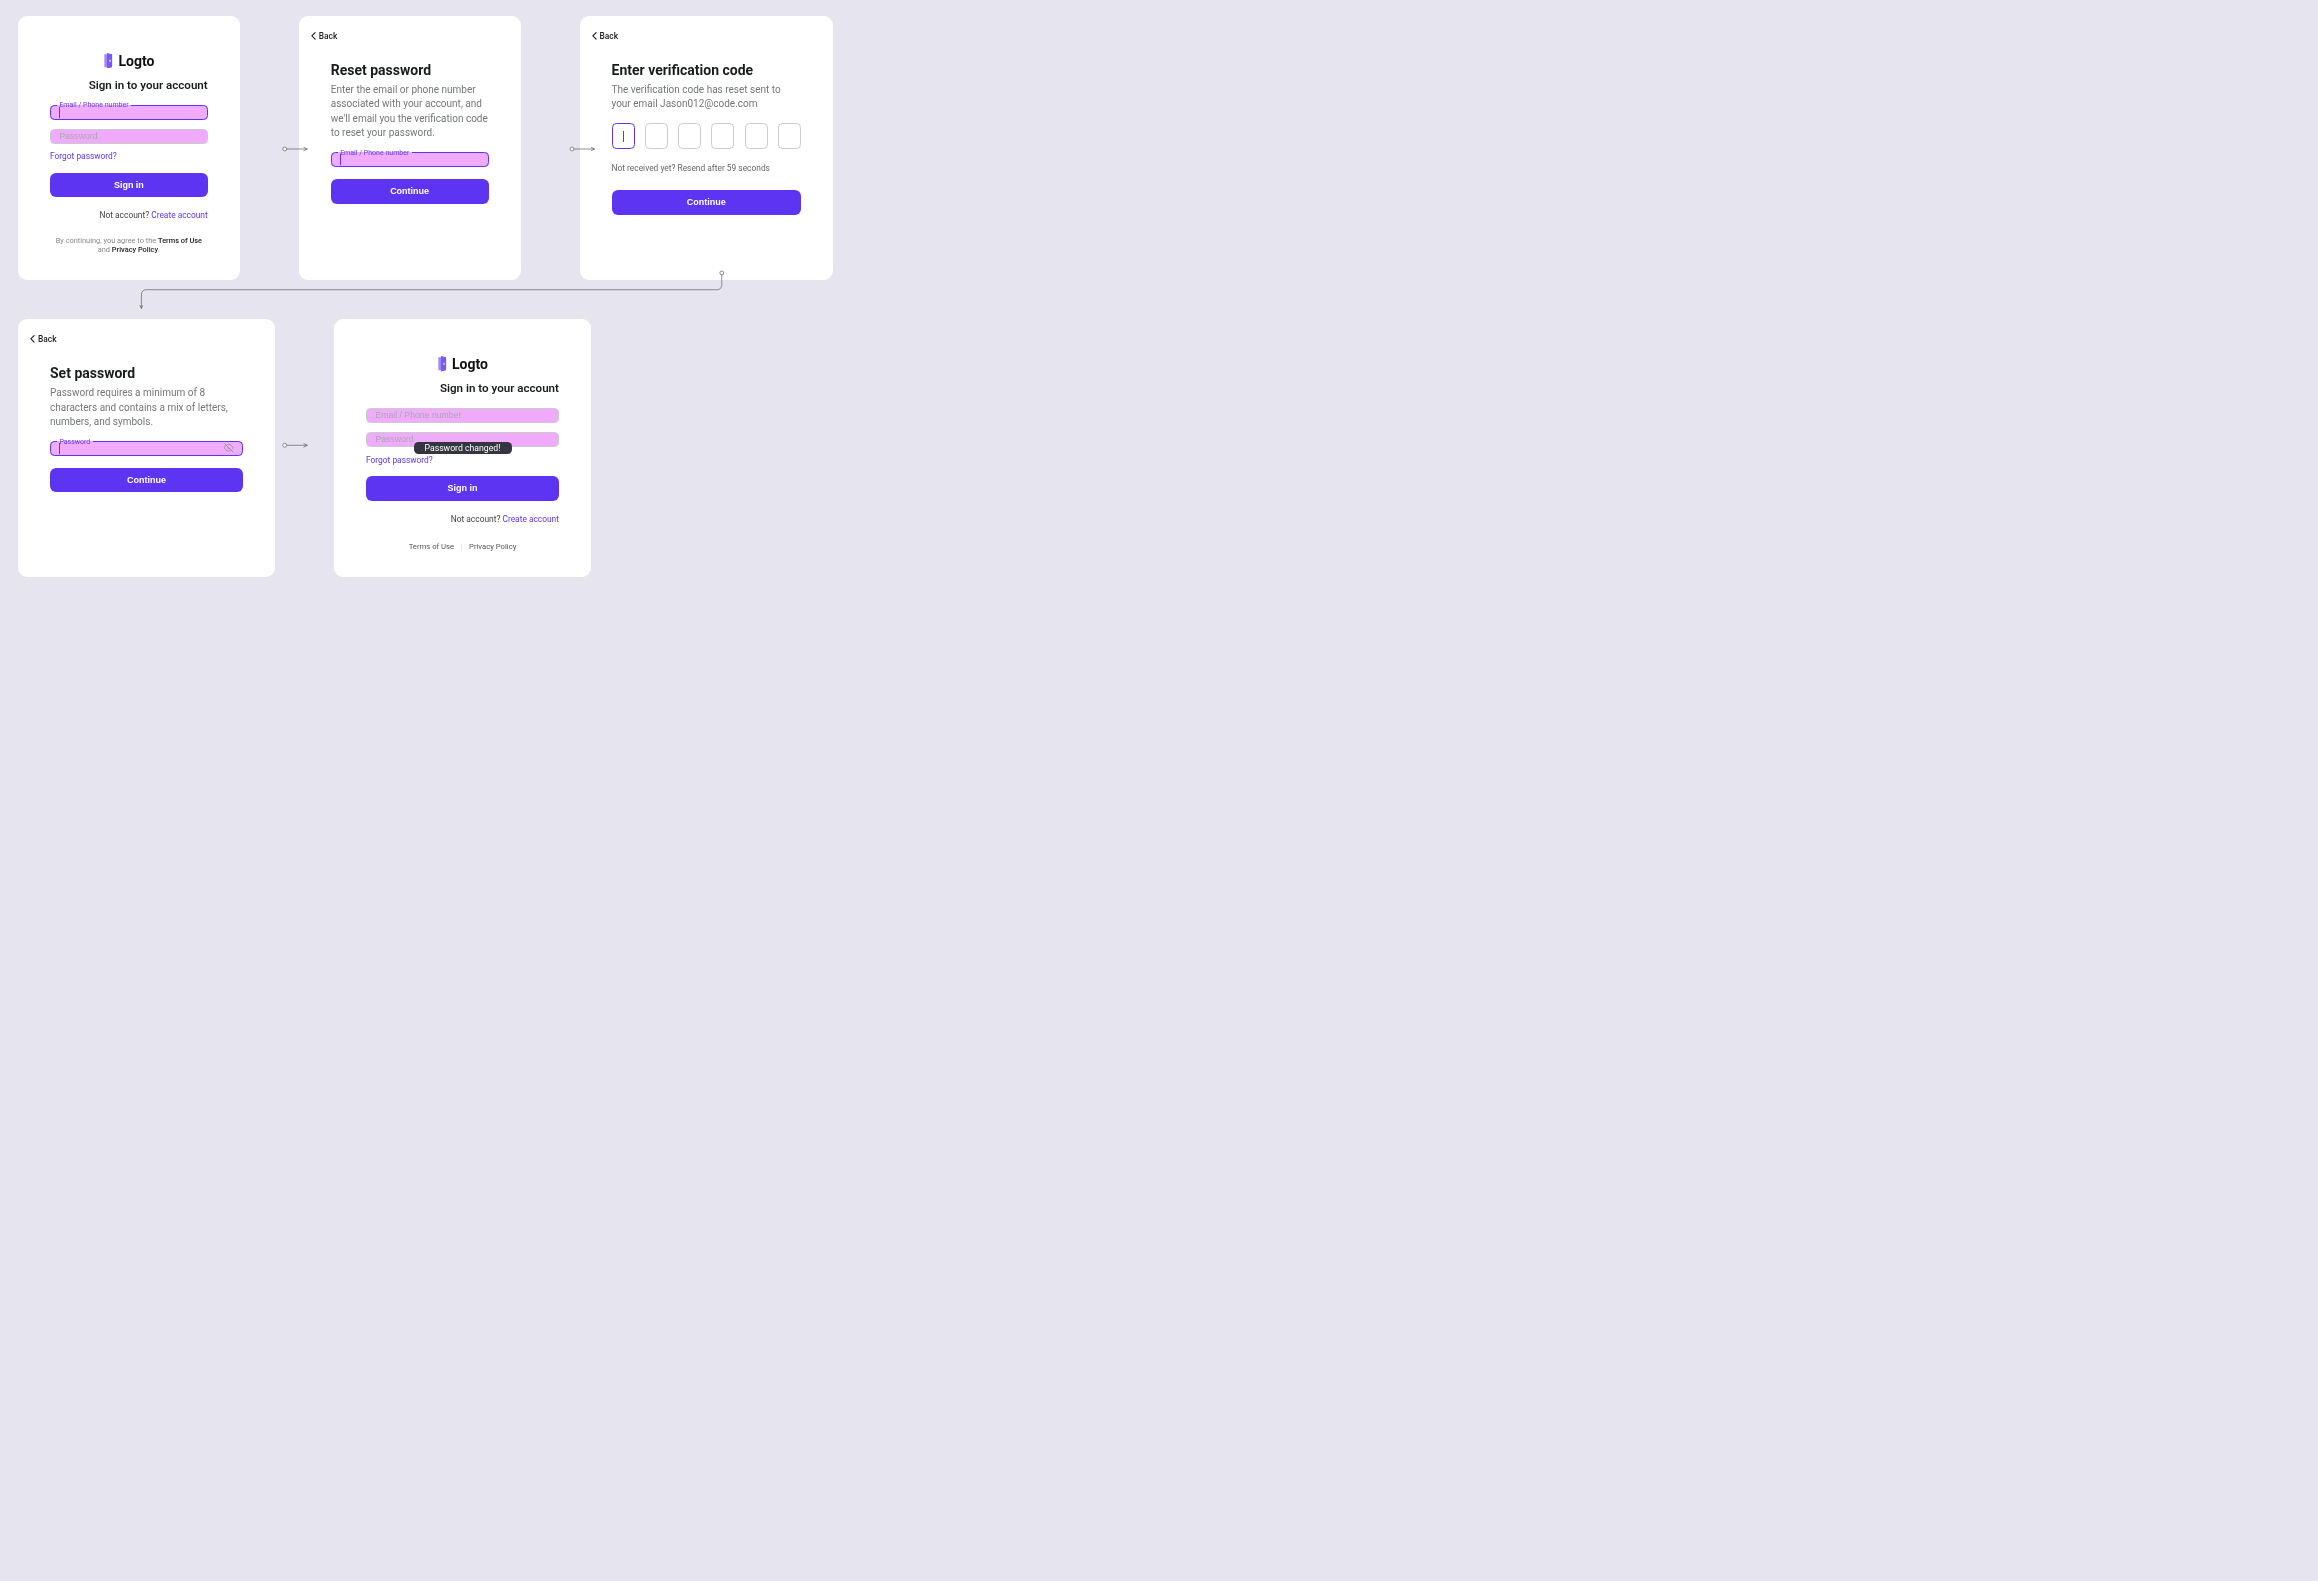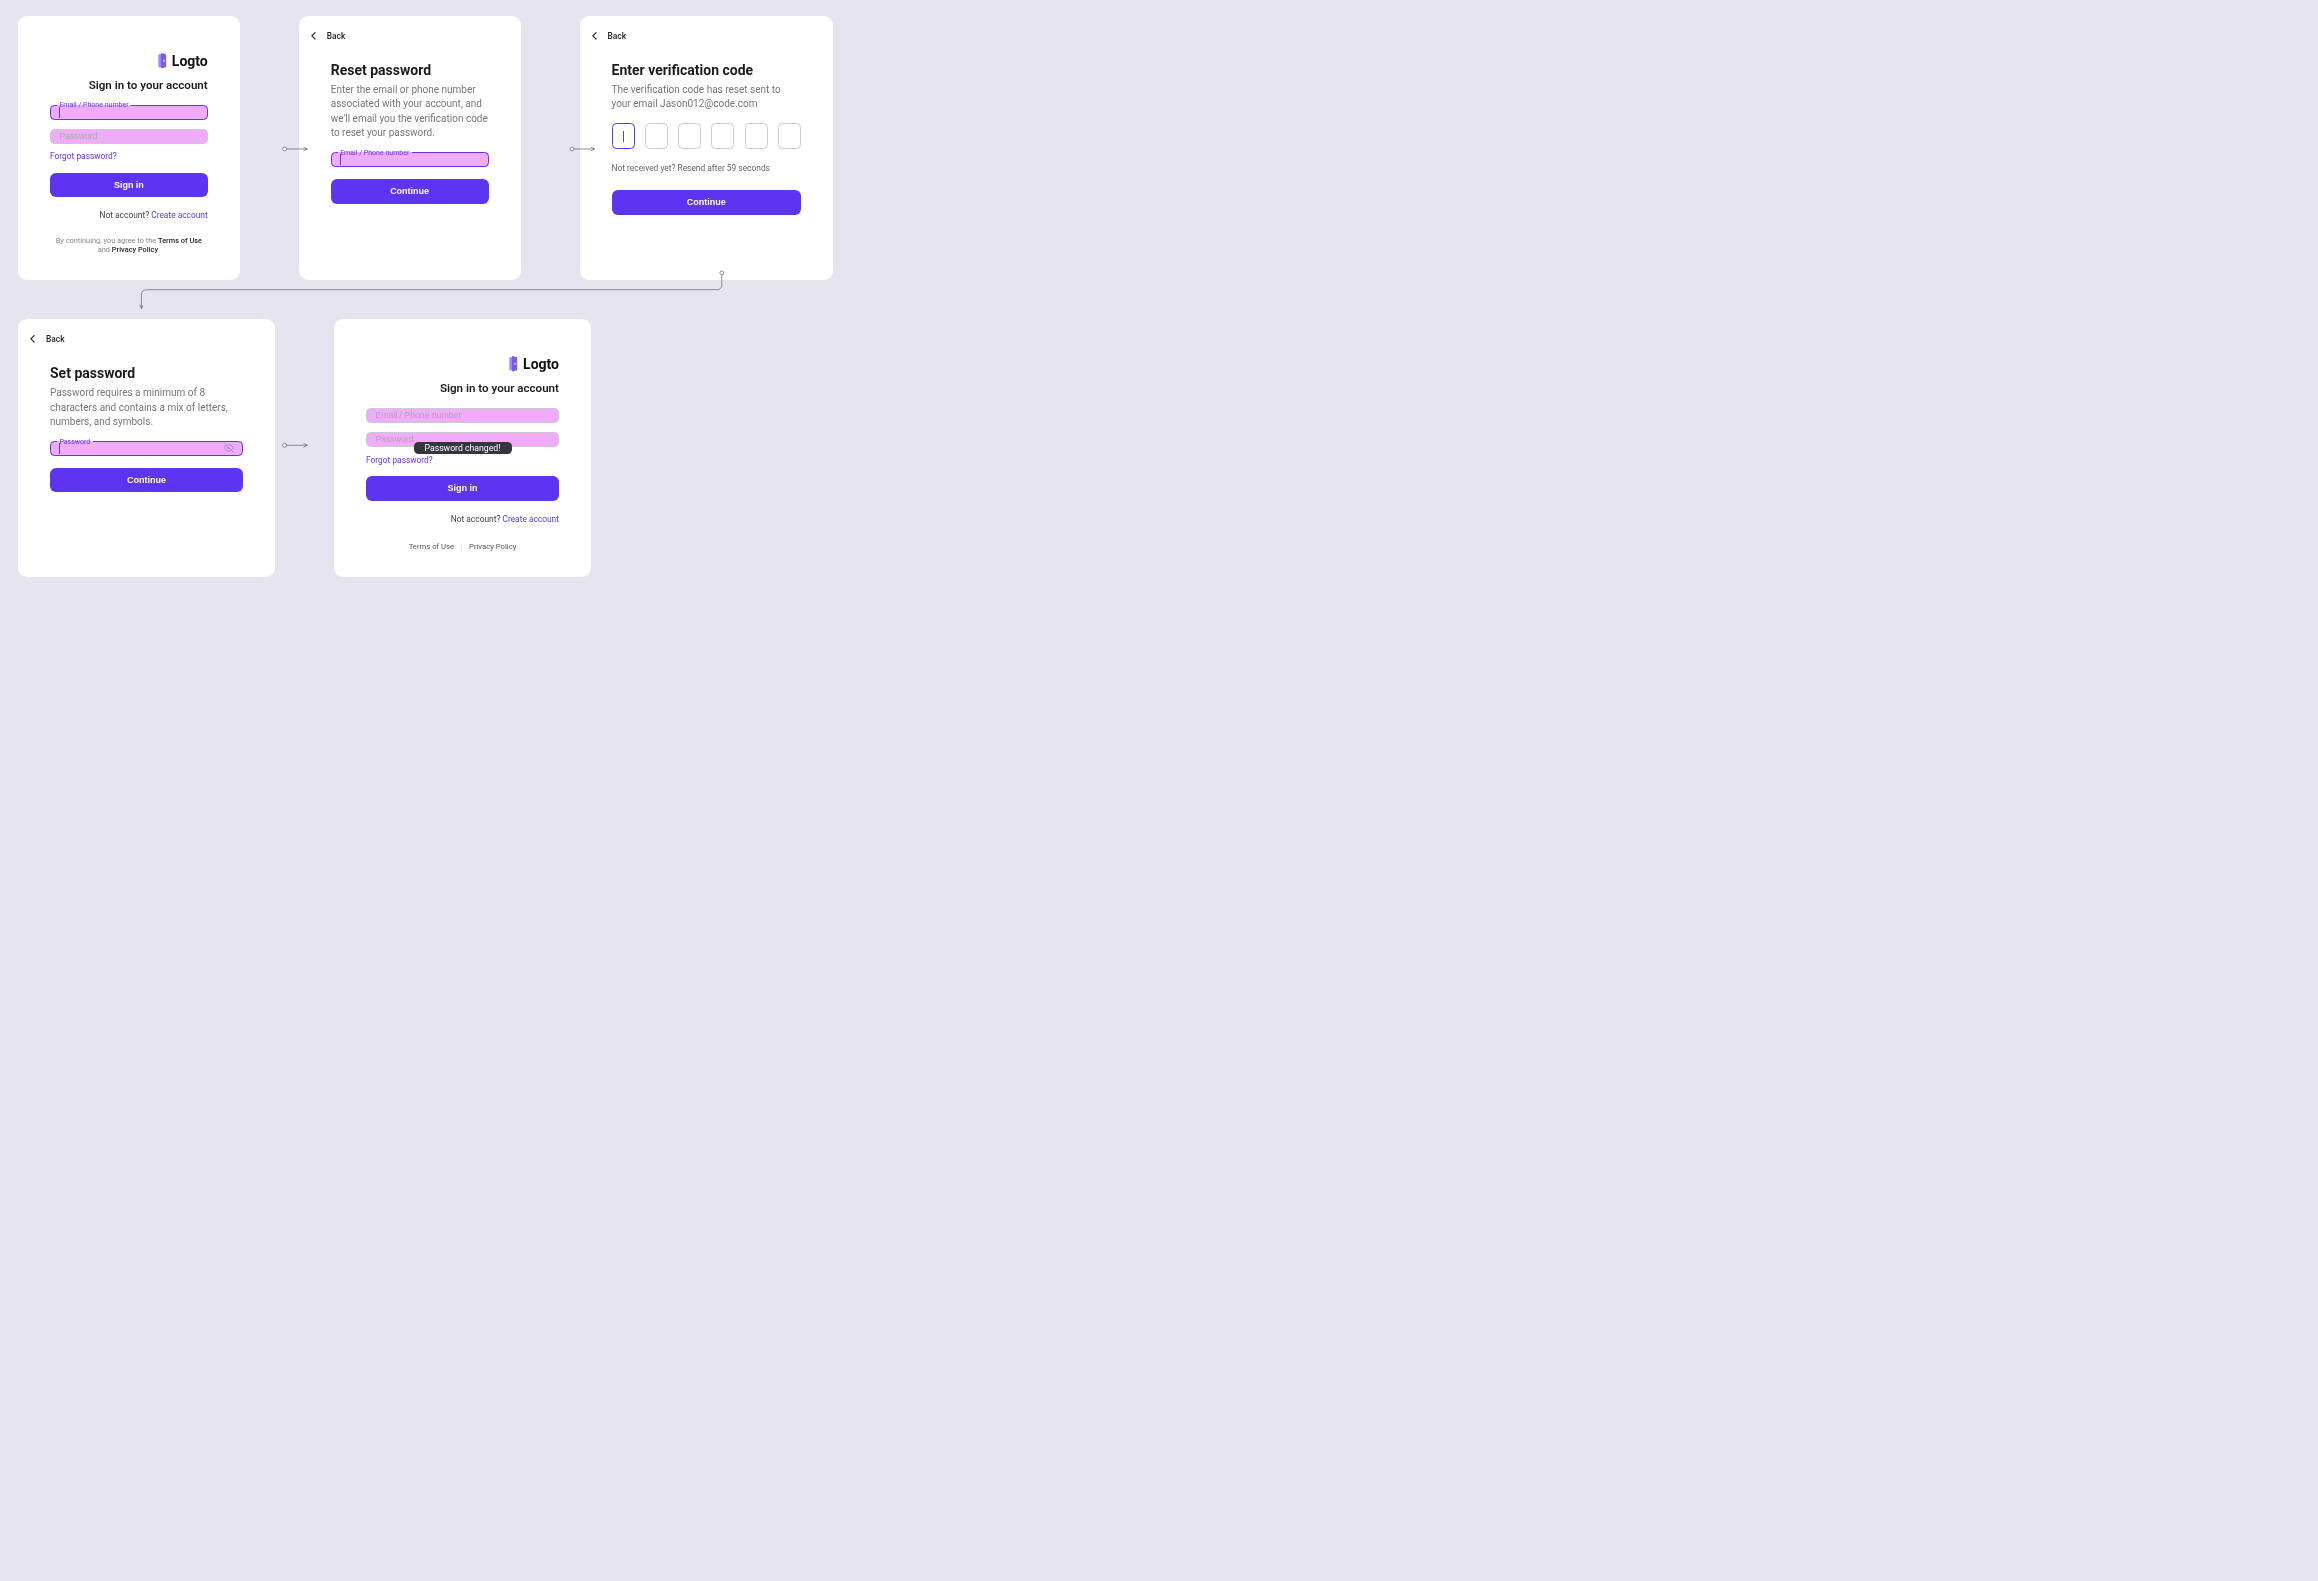--- a/index.html
+++ b/index.html
@@ -1,23 +1,23 @@
 <!DOCTYPE html>
 <html style="font-size:10.3px"><head>
 <meta charset="utf-8">
 <style>
 *{box-sizing:border-box;margin:0;padding:0}
 body{background:#e6e4ef;font-family:-apple-system,BlinkMacSystemFont,"Segoe UI",Roboto,sans-serif;color:#111;padding:15.5px 18px;width:851px}
 .stage{position:relative}
 .row{display:flex;gap:59px;margin-bottom:39px}
 .card{background:#fff;border-radius:9px;width:257px;padding:15.5px 32px 26px;box-shadow:0 0 0 0 rgba(0,0,0,0)}
 .card.first{padding-top:37px}
-.back{display:flex;align-items:center;gap:9px;font-size:8.4px;font-weight:500;cursor:pointer;color:#222;margin-left:-20.7px;margin-bottom:20.7px}
+.back{display:flex;align-items:center;gap:1px;font-size:8.4px;font-weight:500;cursor:pointer;color:#222;margin-left:-20.7px;margin-bottom:20.7px}
 .back svg{width:7.7px;height:7.7px}
-.logo{display:flex;align-items:center;justify-content:flex-end;gap:2px;margin-bottom:9px}
+.logo{display:flex;align-items:center;justify-content:center;gap:2px;margin-bottom:9px}
 .logo-mark{width:13px;height:15.5px}
 .logo span{font-size:14px;font-weight:700}
 h1{font-size:11.6px;font-weight:600;text-align:right;margin-bottom:13px;color:#191c1d}
 h2{font-size:14px;font-weight:700;margin-bottom:5.2px;color:#191c1d}
 .desc{font-size:10px;color:#747778;line-height:1.45;margin-bottom:11.6px}
 .field{position:relative;margin-bottom:9px}
 .input{width:100%;height:15px;border:0.6px solid #c9cbcf;border-radius:4.5px;padding:0 8.4px;font-size:8.7px;background:#f0abfc}
 .input::placeholder{color:#a7aaad}
 .input.active{border:1px solid #5d34f2}
 fieldset.input{padding:0;position:relative;display:flex;align-items:center}

